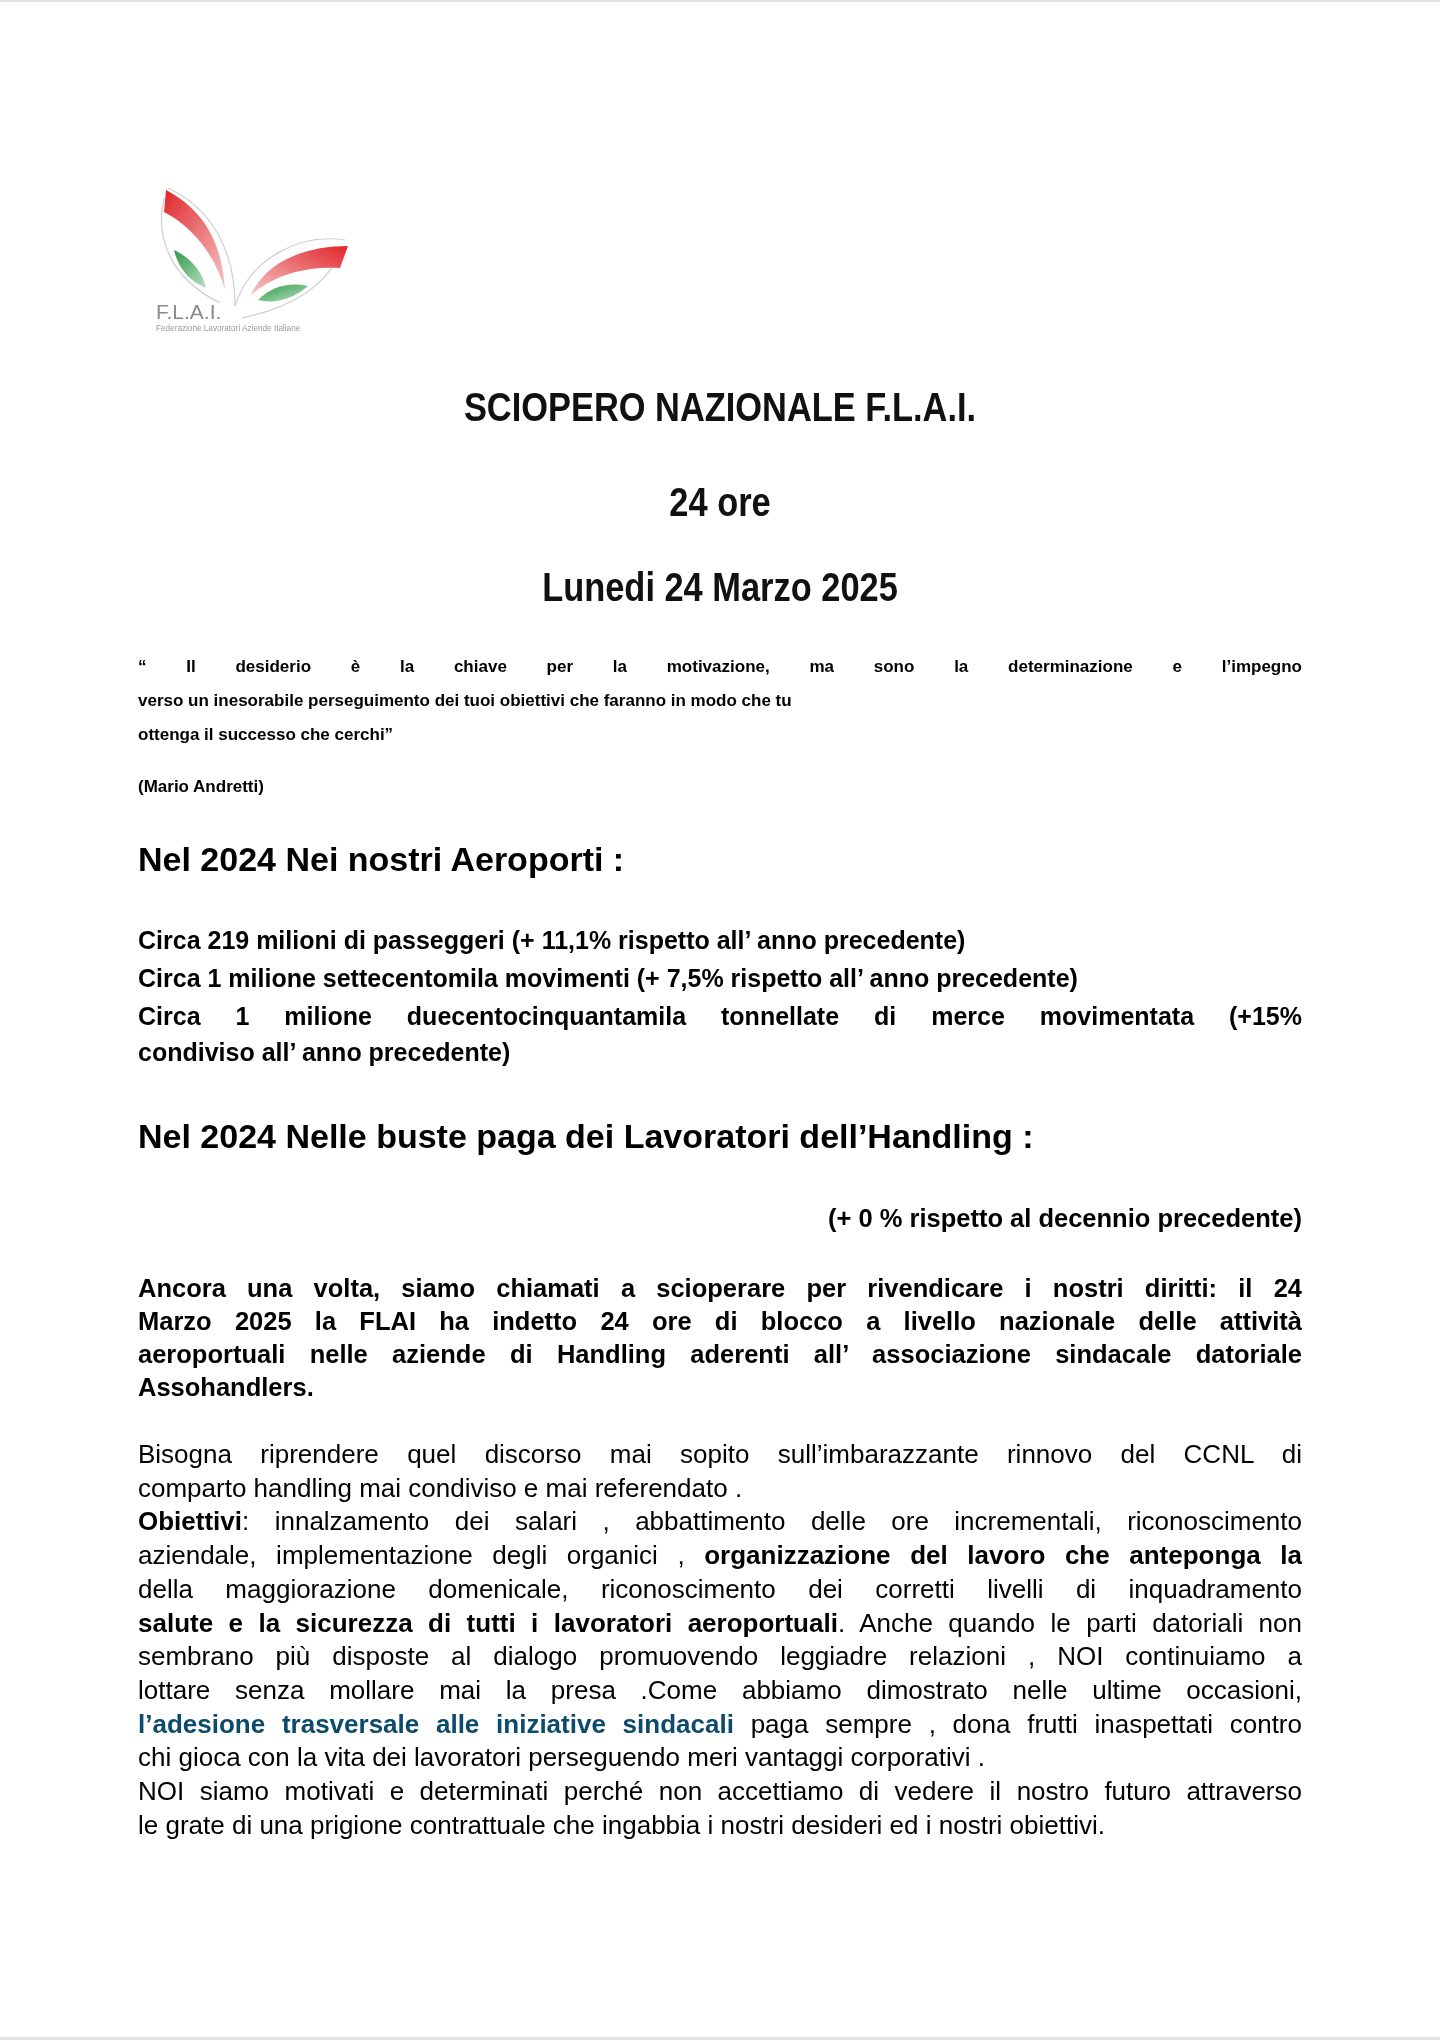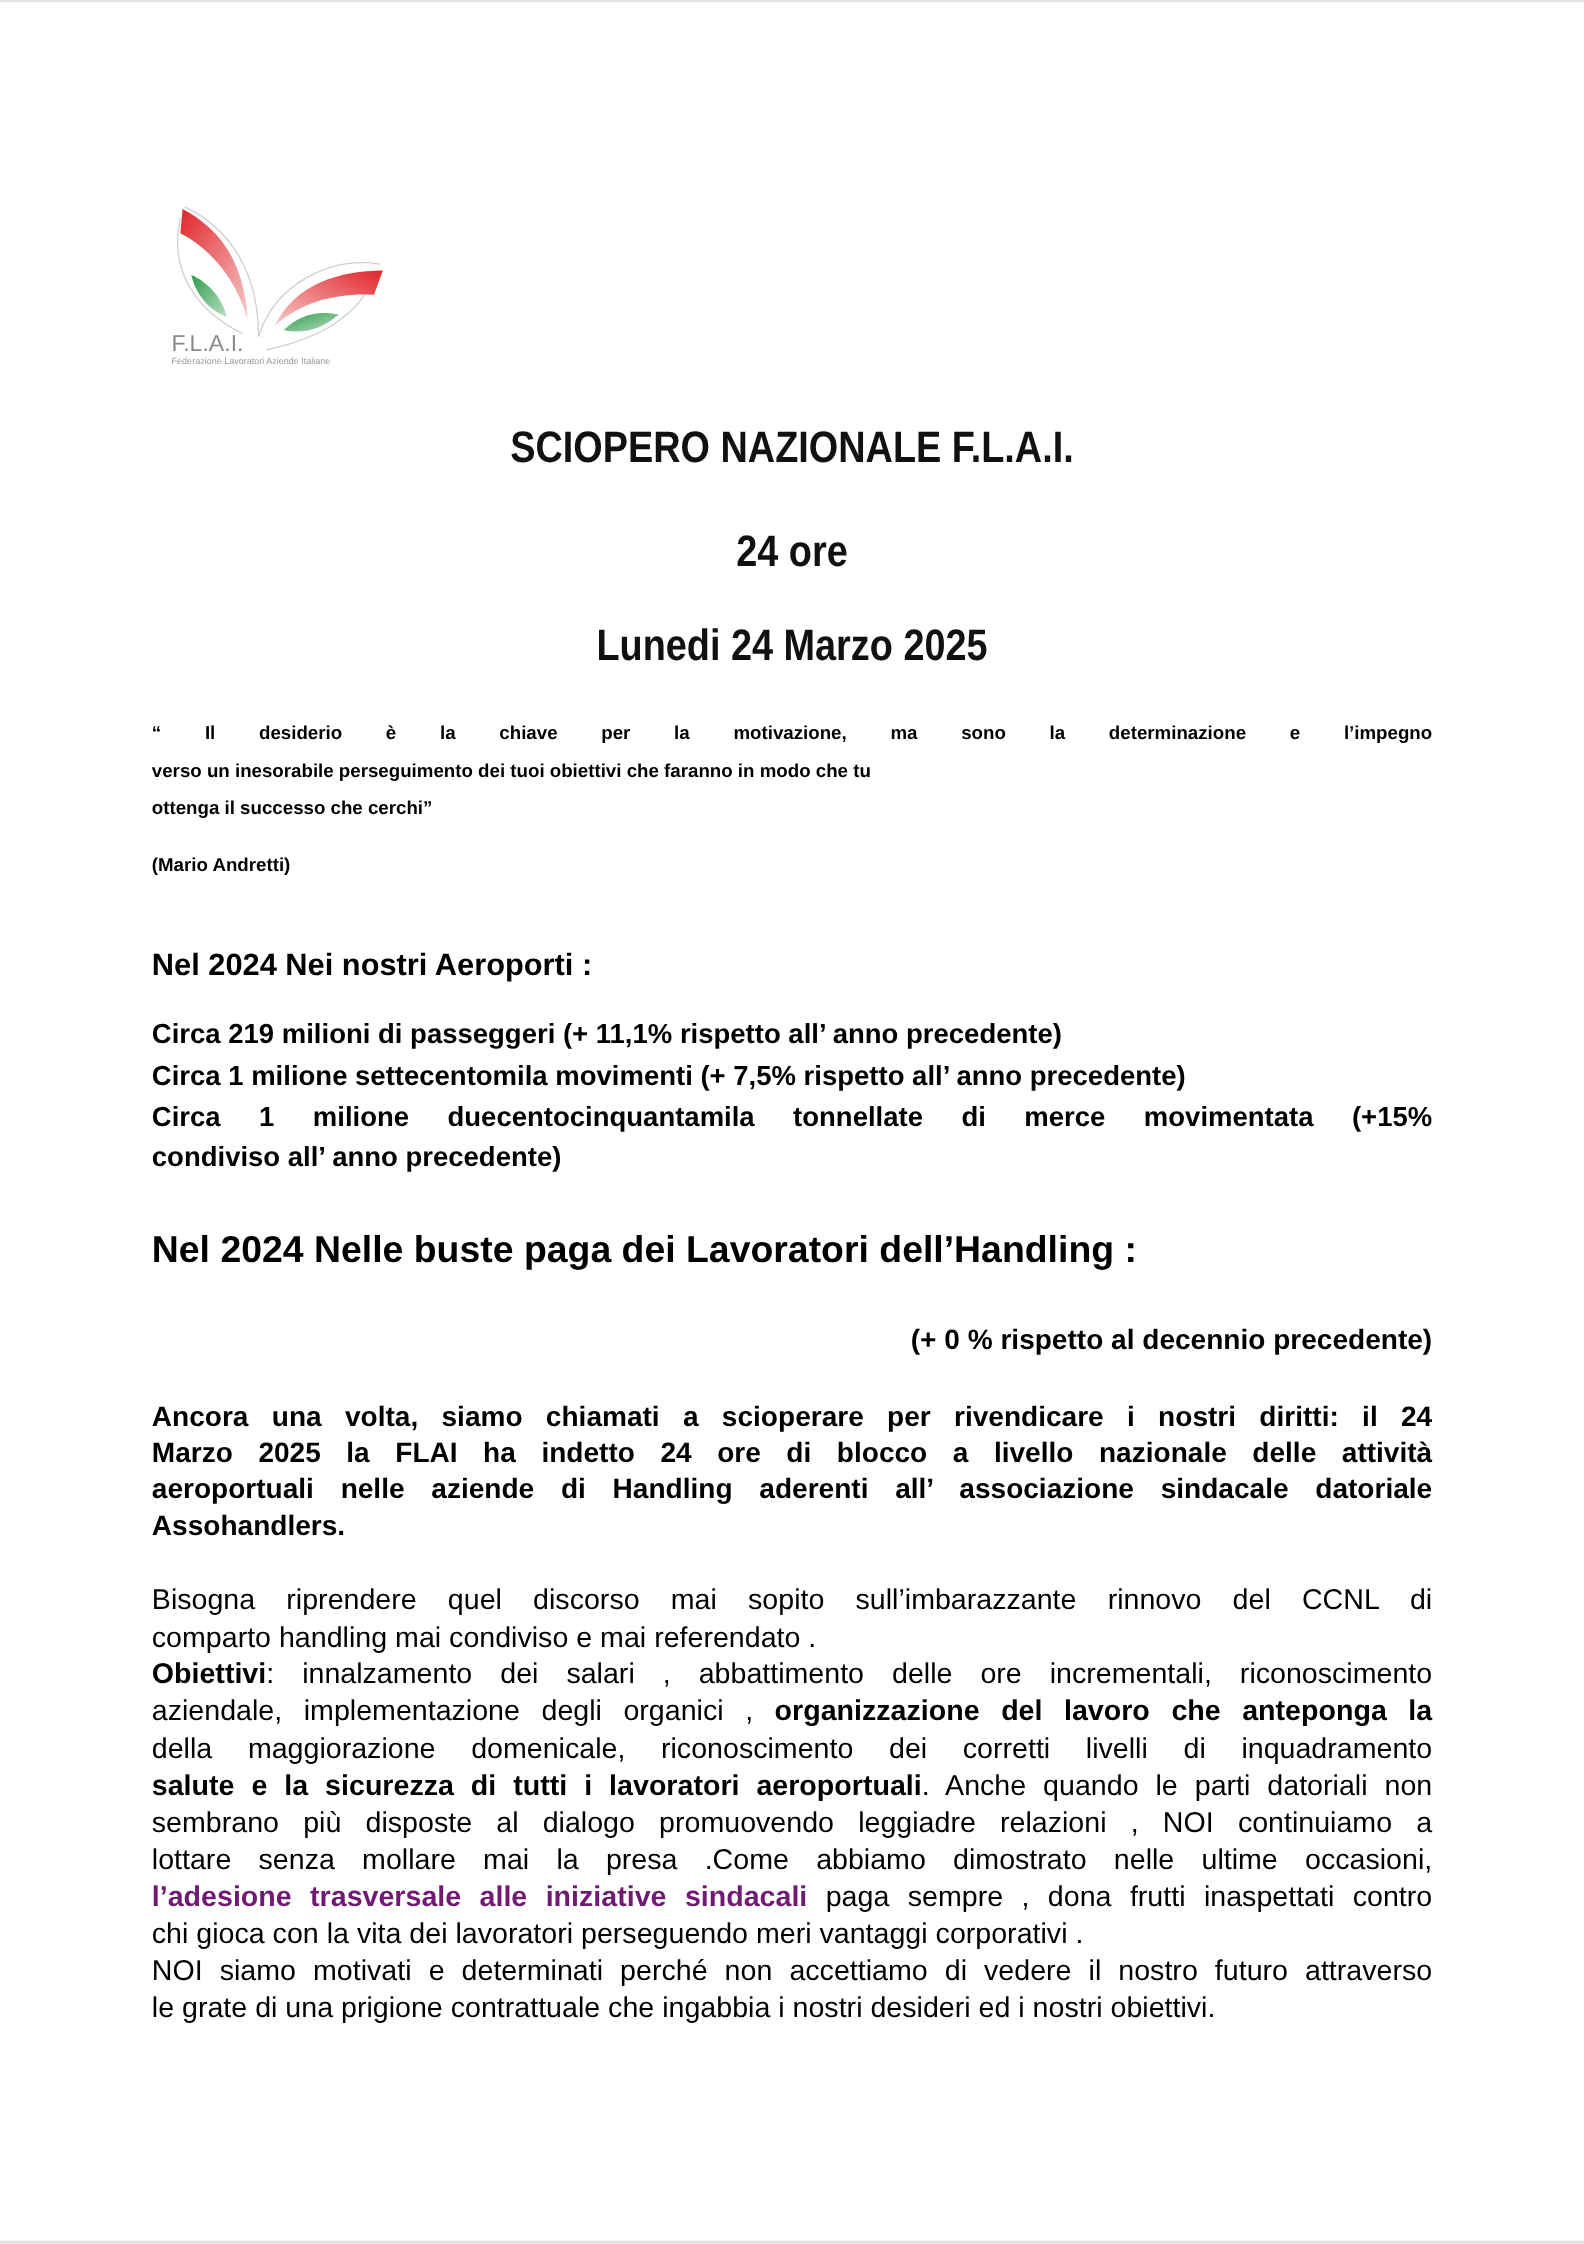--- a/index.html
+++ b/index.html
@@ -28,28 +28,28 @@
   .block {
     position: absolute; left: 138px; width: 1164px; margin: 0;
     font-size: 26px; color: #000;
   }
   .line { display: block; white-space: nowrap; }
   .jline { display: block; text-align: justify; text-align-last: justify; white-space: normal; }
 
   .quote { top: 650px; line-height: 34px; font-weight: bold; font-size: 17px; }
   .quote .author { display: block; margin-top: 18px; }
 
-  .h1 { top: 856px; font-size: 28px; line-height: 42px; font-weight: bold; }
+  .h1 { top: 838px; font-size: 34px; line-height: 42px; font-weight: bold; }
   .stats { top: 921px; line-height: 38px; font-weight: bold; font-size: 25px; }
   .stats .wrap2 { line-height: 35px; }
   .h2 { top: 1115px; font-size: 34px; line-height: 42px; font-weight: bold; }
   .payline { top: 1201px; line-height: 34px; font-weight: bold; font-size: 25.5px; text-align: right; }
   .ancora { top: 1272px; line-height: 33px; font-weight: bold; font-size: 25.5px; }
   .bisogna { top: 1438px; line-height: 33.7px; font-weight: normal; font-size: 26px; }
-  .semibold { font-weight: bold; color: #701a75; }
+  .semibold { font-weight: bold; color: #0c4a6e; }
 </style>
 </head>
 <body>
 
 <div class="edge-top"></div>
 
 <div class="logo">
   <svg viewBox="0 0 210 160">
     <defs>
       <linearGradient id="redL" x1="0" y1="0" x2="1" y2="1">

